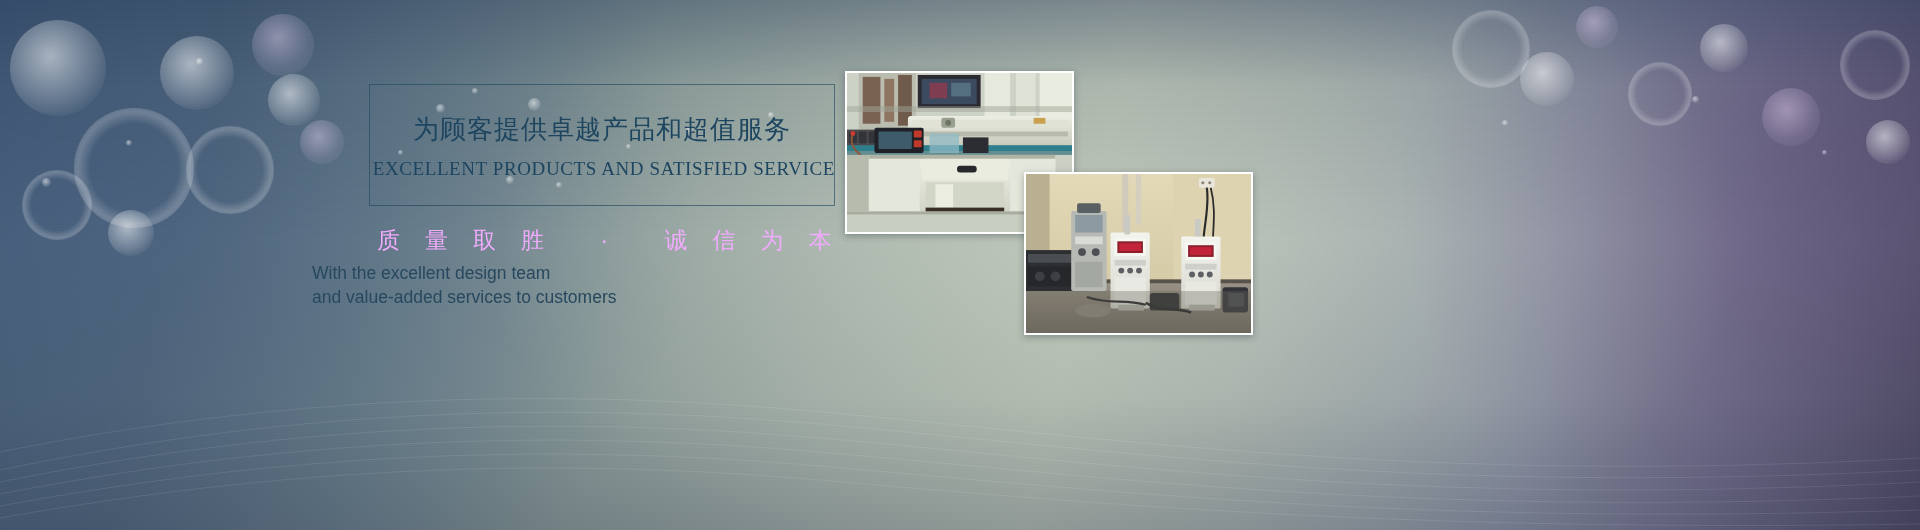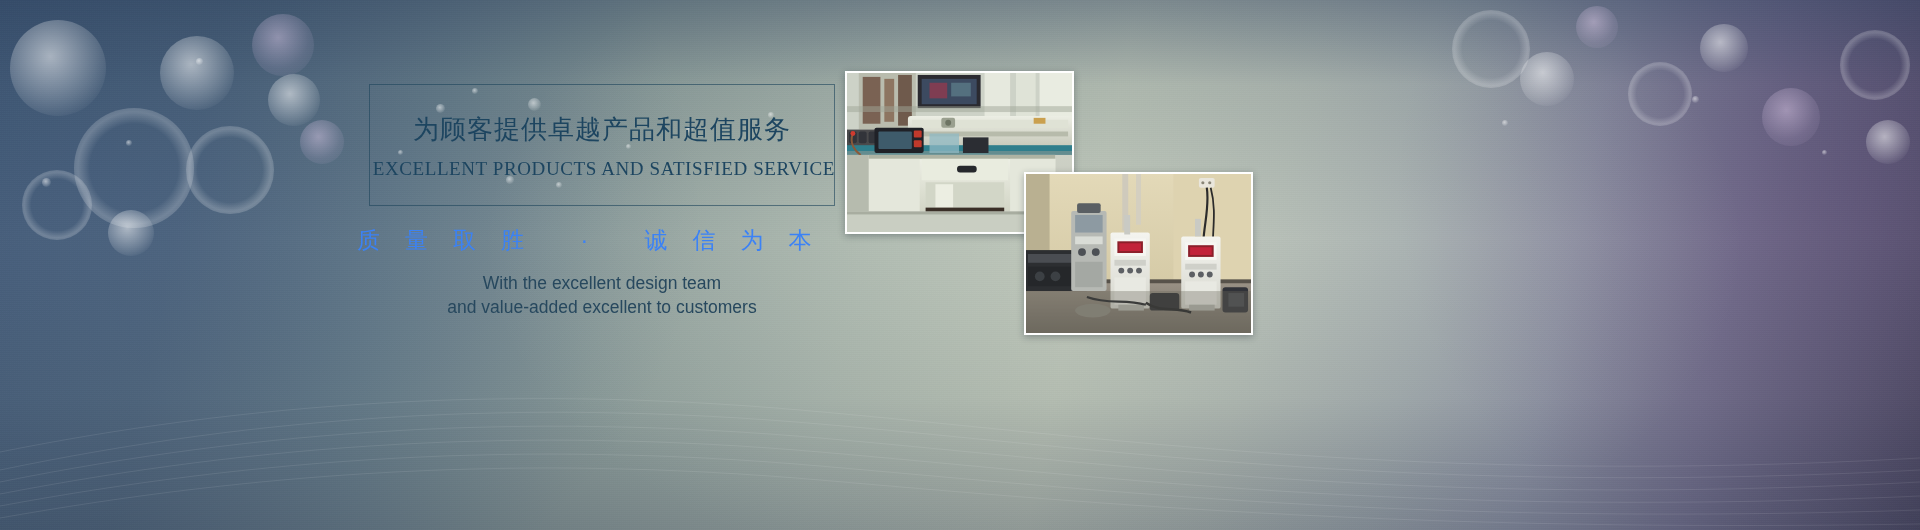--- a/index.html
+++ b/index.html
@@ -111,37 +111,37 @@
     text-align: right;
     font-size: 19px;
     letter-spacing: 0.6px;
     color: #1d4560;
     font-family: "Liberation Serif", serif;
     white-space: nowrap;
   }
 
   .slogan {
     position: absolute;
-    left: 320px;
+    left: 340px;
     top: 225px;
     width: 500px;
     text-align: center;
     font-size: 23px;
     letter-spacing: 25px;
     text-indent: 25px;
-    color: #3b82f6;
+    color: #f0abfc;
     white-space: nowrap;
   }
 
   .paragraph {
     position: absolute;
     left: 300px;
-    top: 272px;
+    top: 262px;
     width: 580px;
-    text-align: center;
+    text-align: left;
     font-size: 17.5px;
     line-height: 23.5px;
     color: #27485e;
   }
   .paragraph span { display: block; }
 
   
   .photo {
     position: absolute;
     overflow: hidden;
@@ -217,21 +217,21 @@
     <div class="headline-box"></div>
 
     <div class="headline-cn">为顾客提供卓越产品和超值服务</div>
 
     <div class="headline-en">EXCELLENT PRODUCTS AND SATISFIED SERVICE</div>
 
     <div class="slogan">质量取胜 · 诚信为本</div>
 
     <div class="paragraph">
       <span>With the excellent design team</span>
-      <span>and value-added excellent to customers</span>
+      <span>and value-added services to customers</span>
     </div>
 
     <div class="photo photo-one">
       <svg viewBox="0 0 229 163" preserveAspectRatio="none">
         <defs>
           <linearGradient id="wallA" x1="0" y1="0" x2="0" y2="1">
             <stop offset="0" stop-color="#d9dcd2"></stop>
               <stop offset="1" stop-color="#c2c6ba"></stop>
           </linearGradient>
           <linearGradient id="machA" x1="0" y1="0" x2="0" y2="1">

